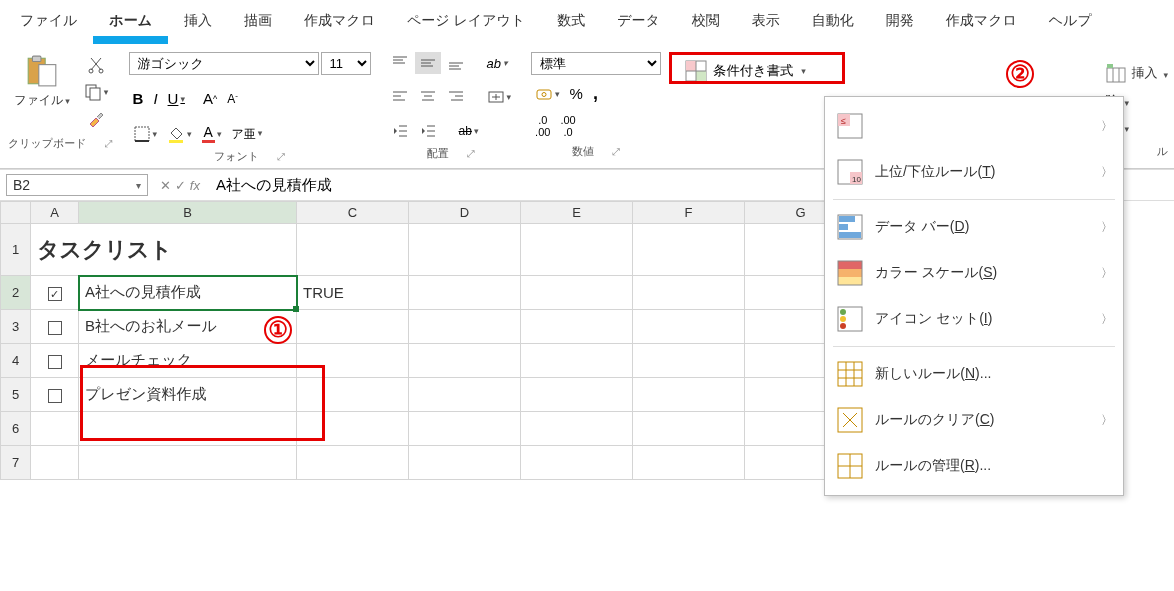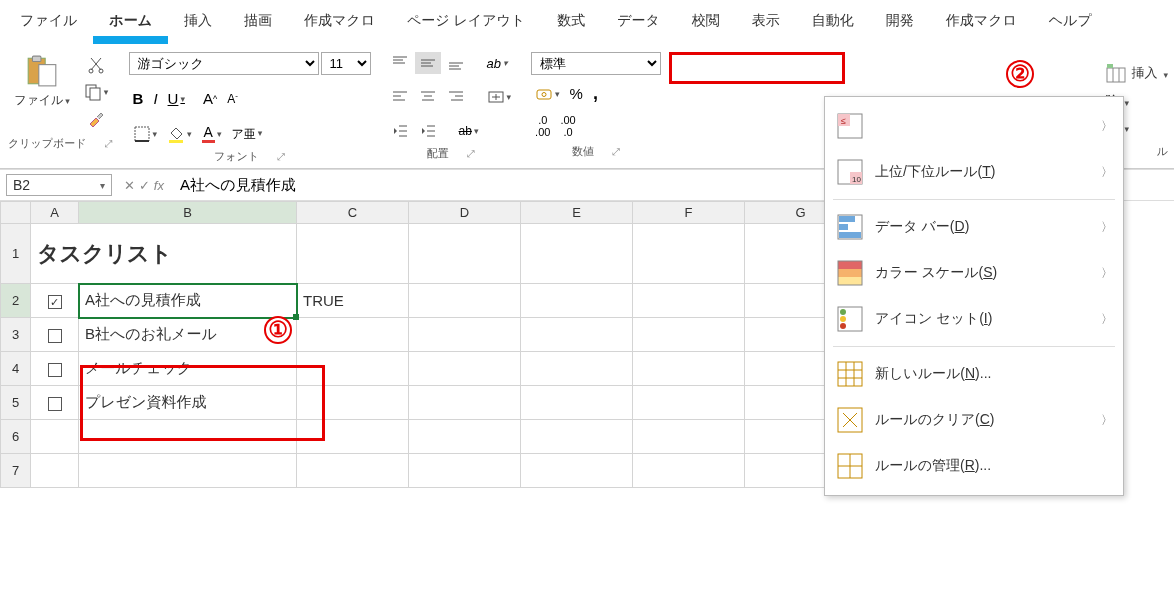--- a/index.html
+++ b/index.html
@@ -25,21 +25,21 @@
     .ic { width:18px; height:18px; display:inline-block; }
     .ic20 { width:22px; height:22px;}
     .ic32 { width:34px; height:34px;}
     .caret::after { content:"▾"; font-size:9px; margin-left:2px; color:#555;}
 
     .redbox { position:absolute; border:3px solid #e60000; pointer-events:none; }
     .rednum { position:absolute; color:#e60000; font-weight:bold; font-size:22px; border:2px solid #e60000; border-radius:50%; width:28px; height:28px; display:flex; align-items:center; justify-content:center; background:#fff;}
 
     
     .fxbar { display:flex; align-items:center; border-top:1px solid #ddd; border-bottom:1px solid #ddd; padding:4px 6px; gap:8px;}
-    .namebox { border:1px solid #aaa; width:106px; padding:2px 6px; font-size:14px; display:flex; justify-content:space-between; align-items:center;}
+    .namebox { border:1px solid #aaa; width:142px; padding:2px 6px; font-size:14px; display:flex; justify-content:space-between; align-items:center;}
     .fxbtns { display:flex; gap:4px; color:#888; padding:0 4px;}
     .fxinput { flex:1; font-size:15px; padding:2px 4px; border:none; outline:none;}
 
     
     .sheet-wrap { position:relative; }
     .grid { border-collapse:collapse; table-layout:fixed; }
     .grid th, .grid td { border:1px solid #d4d4d4; font-weight:normal; text-align:center; background:#fff;}
     .grid th.colh { background:#f0f0f0; height:22px; font-size:13px;}
     .grid th.rowh { background:#f0f0f0; width:30px; font-size:13px;}
     .grid th.colh.sel { background:#d8e6d8;}
@@ -268,20 +268,30 @@
         <button class="btn" style="font-size:11px">.00<br>.0</button>
       </div>
     </div>
     <div class="group-label">
         <span>数値</span>
         <span class="dlg">⤢</span>
       </div>
   </div>
 
   <div class="group" style="padding-top:8px; position:relative;">
+    <button class="btn caret" style="gap:6px; padding:4px 8px;">
+      <svg class="ic20" viewBox="0 0 22 22">
+          <rect x="1" y="1" width="20" height="20" fill="none" stroke="#888"></rect>
+          <rect x="1" y="1" width="10" height="10" fill="#f8c9cc"></rect>
+          <rect x="11" y="11" width="10" height="10" fill="#d1e7c5"></rect>
+          <line x1="11" y1="1" x2="11" y2="21" stroke="#888"></line>
+          <line x1="1" y1="11" x2="21" y2="11" stroke="#888"></line>
+        </svg>
+      <span>条件付き書式</span>
+    </button>
     <div class="redbox" style="left:0; top:4px; width:176px; height:32px;"></div>
   </div>
 
   <div class="side">
     <div class="sbtn">
         <svg class="ic20" viewBox="0 0 22 22">
           <rect x="2" y="6" width="18" height="14" fill="none" stroke="#888"></rect>
           <line x1="8" y1="6" x2="8" y2="20" stroke="#888"></line>
           <line x1="14" y1="6" x2="14" y2="20" stroke="#888"></line>
           <rect x="2" y="2" width="6" height="4" fill="#8dc98d"></rect>
@@ -322,21 +332,21 @@
     <th class="colh" style="width:48px">A</th>
     <th class="colh sel" style="width:218px">B</th>
     <th class="colh" style="width:112px">C</th>
     <th class="colh" style="width:112px">D</th>
     <th class="colh" style="width:112px">E</th>
     <th class="colh" style="width:112px">F</th>
     <th class="colh" style="width:112px">G</th>
   </tr>
   <tr>
     <th class="rowh">1</th>
-    <td colspan="2" style="border-right:1px solid #d4d4d4;height:60px;"><span class="title">タスクリスト</span></td>
+    <td colspan="2" style="border-right:1px solid #d4d4d4;height:52px;"><span class="title">タスクリスト</span></td>
     <td></td>
           <td></td>
           <td></td>
           <td></td>
           <td></td>
   </tr>
   <tr>
     <th class="rowh sel">2</th>
     <td style="text-align:center"><span class="chk checked"></span></td>
     <td class="selcell">A社への見積作成</td>

